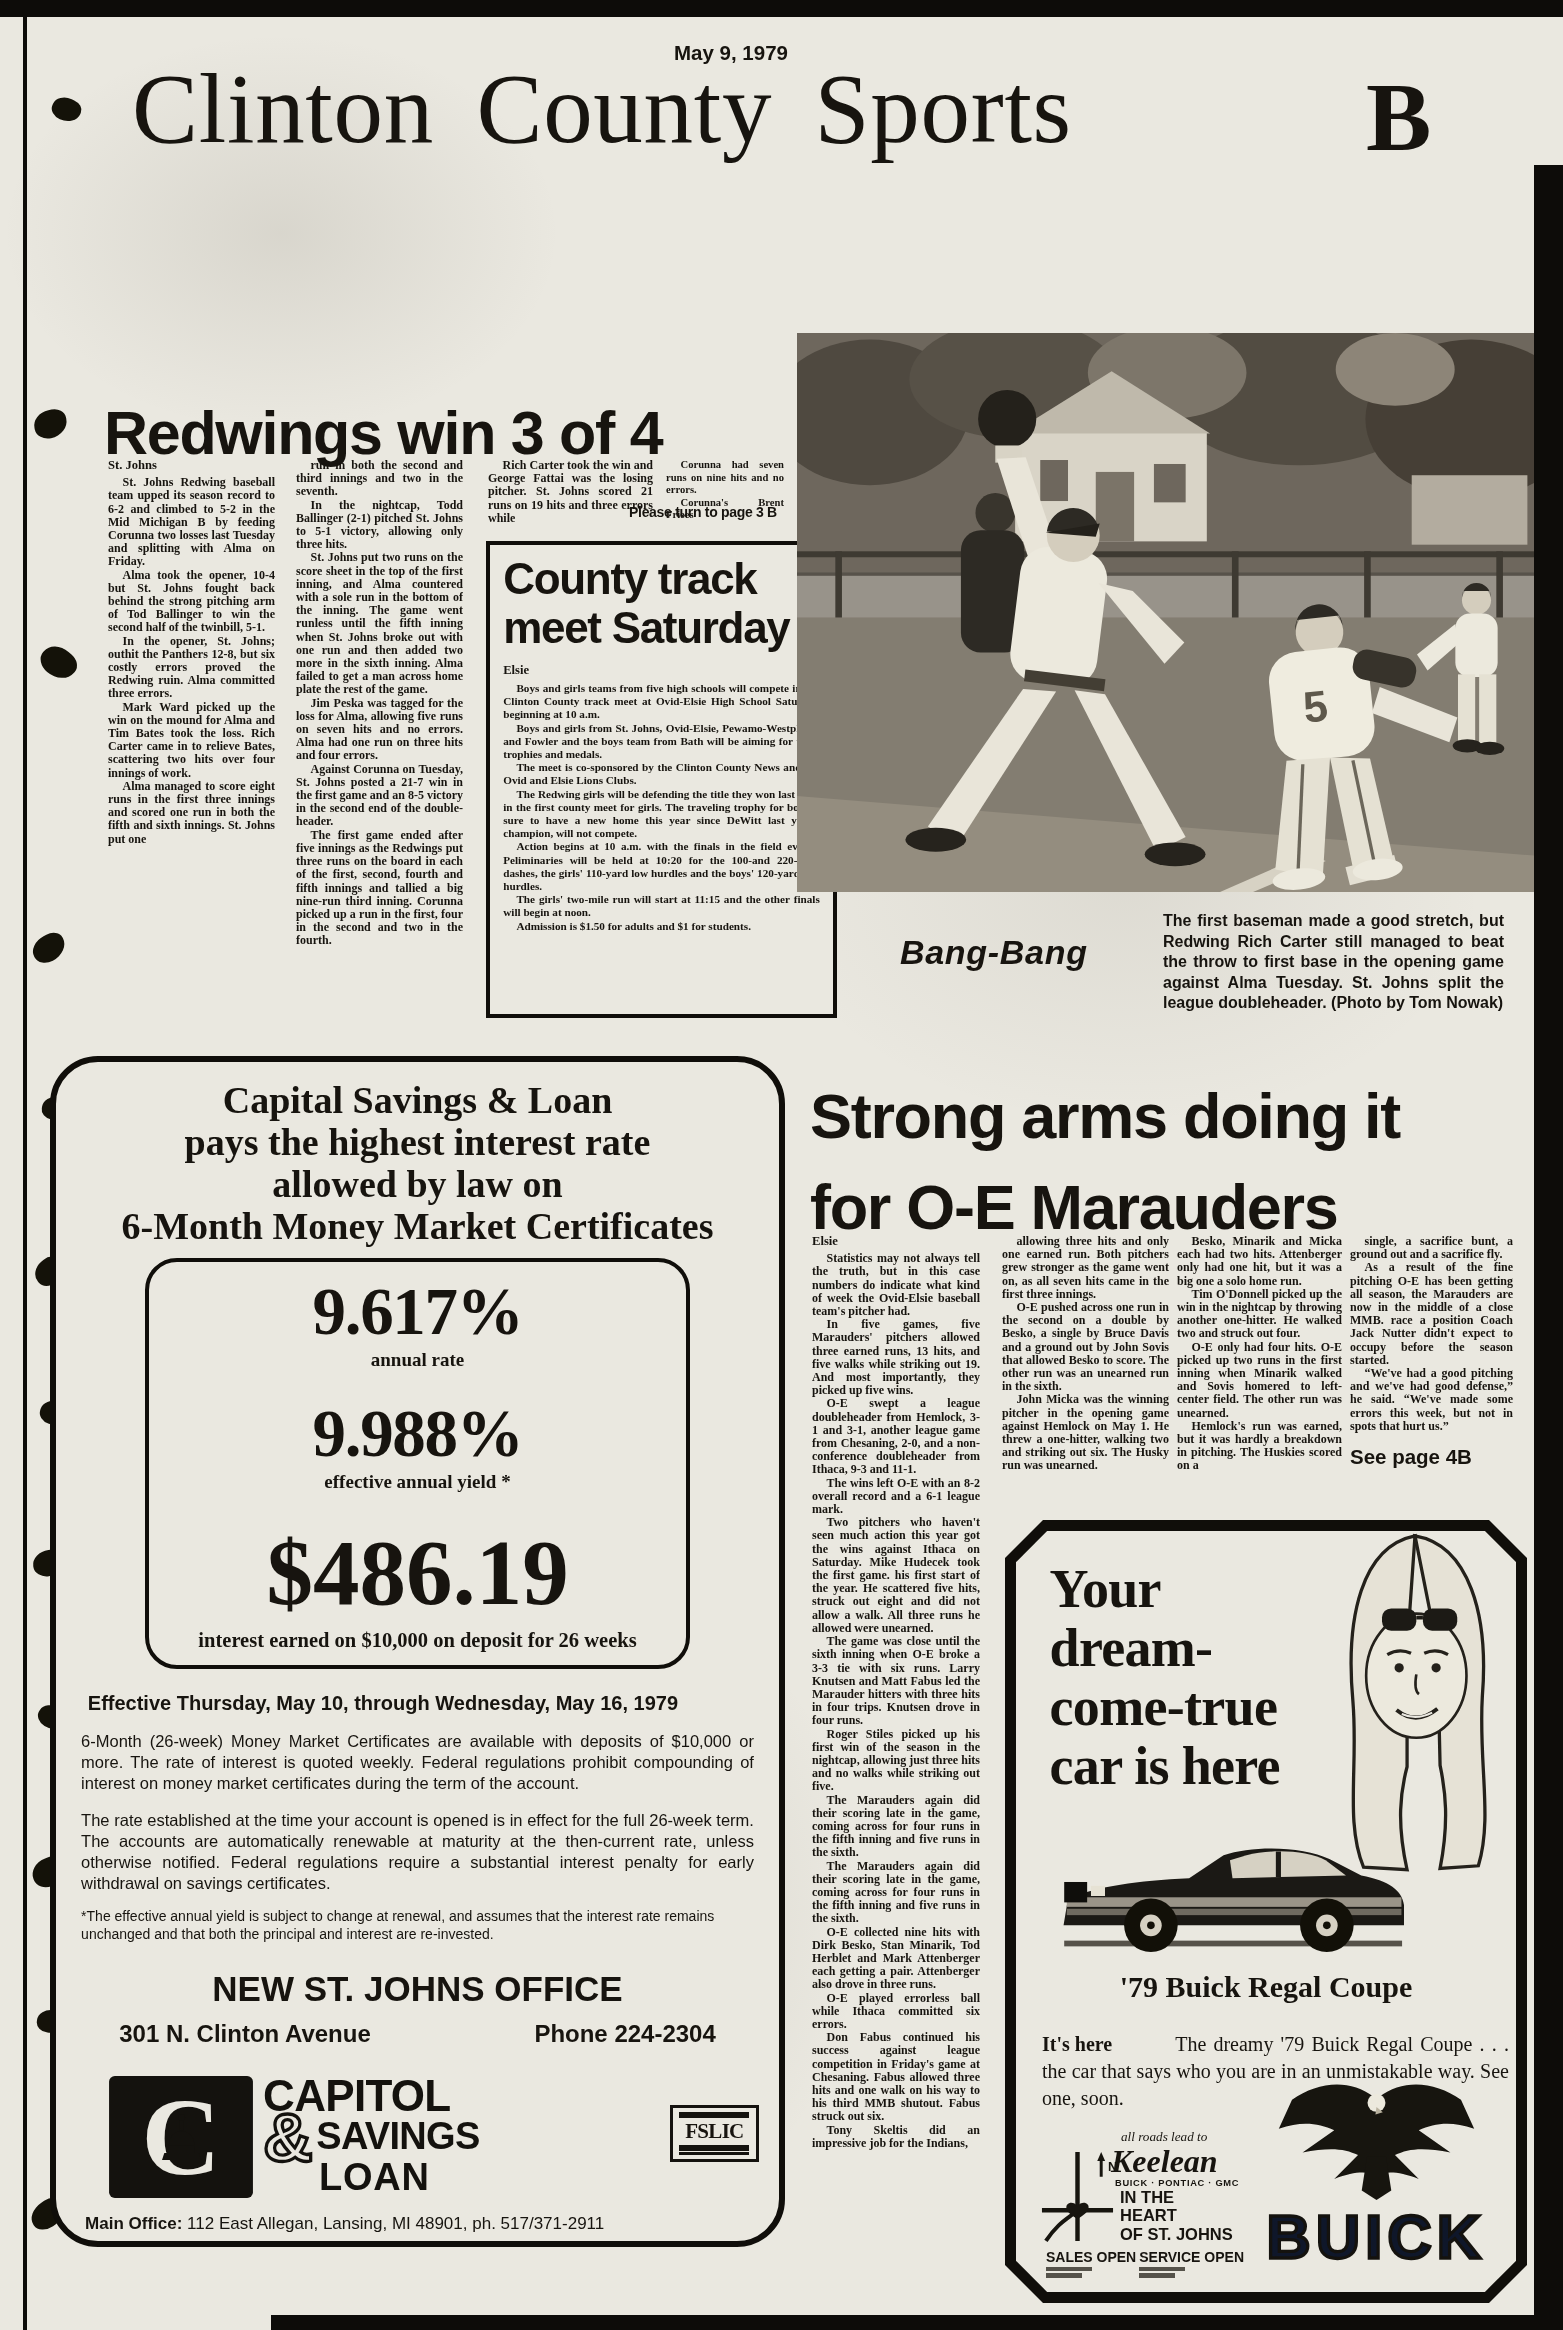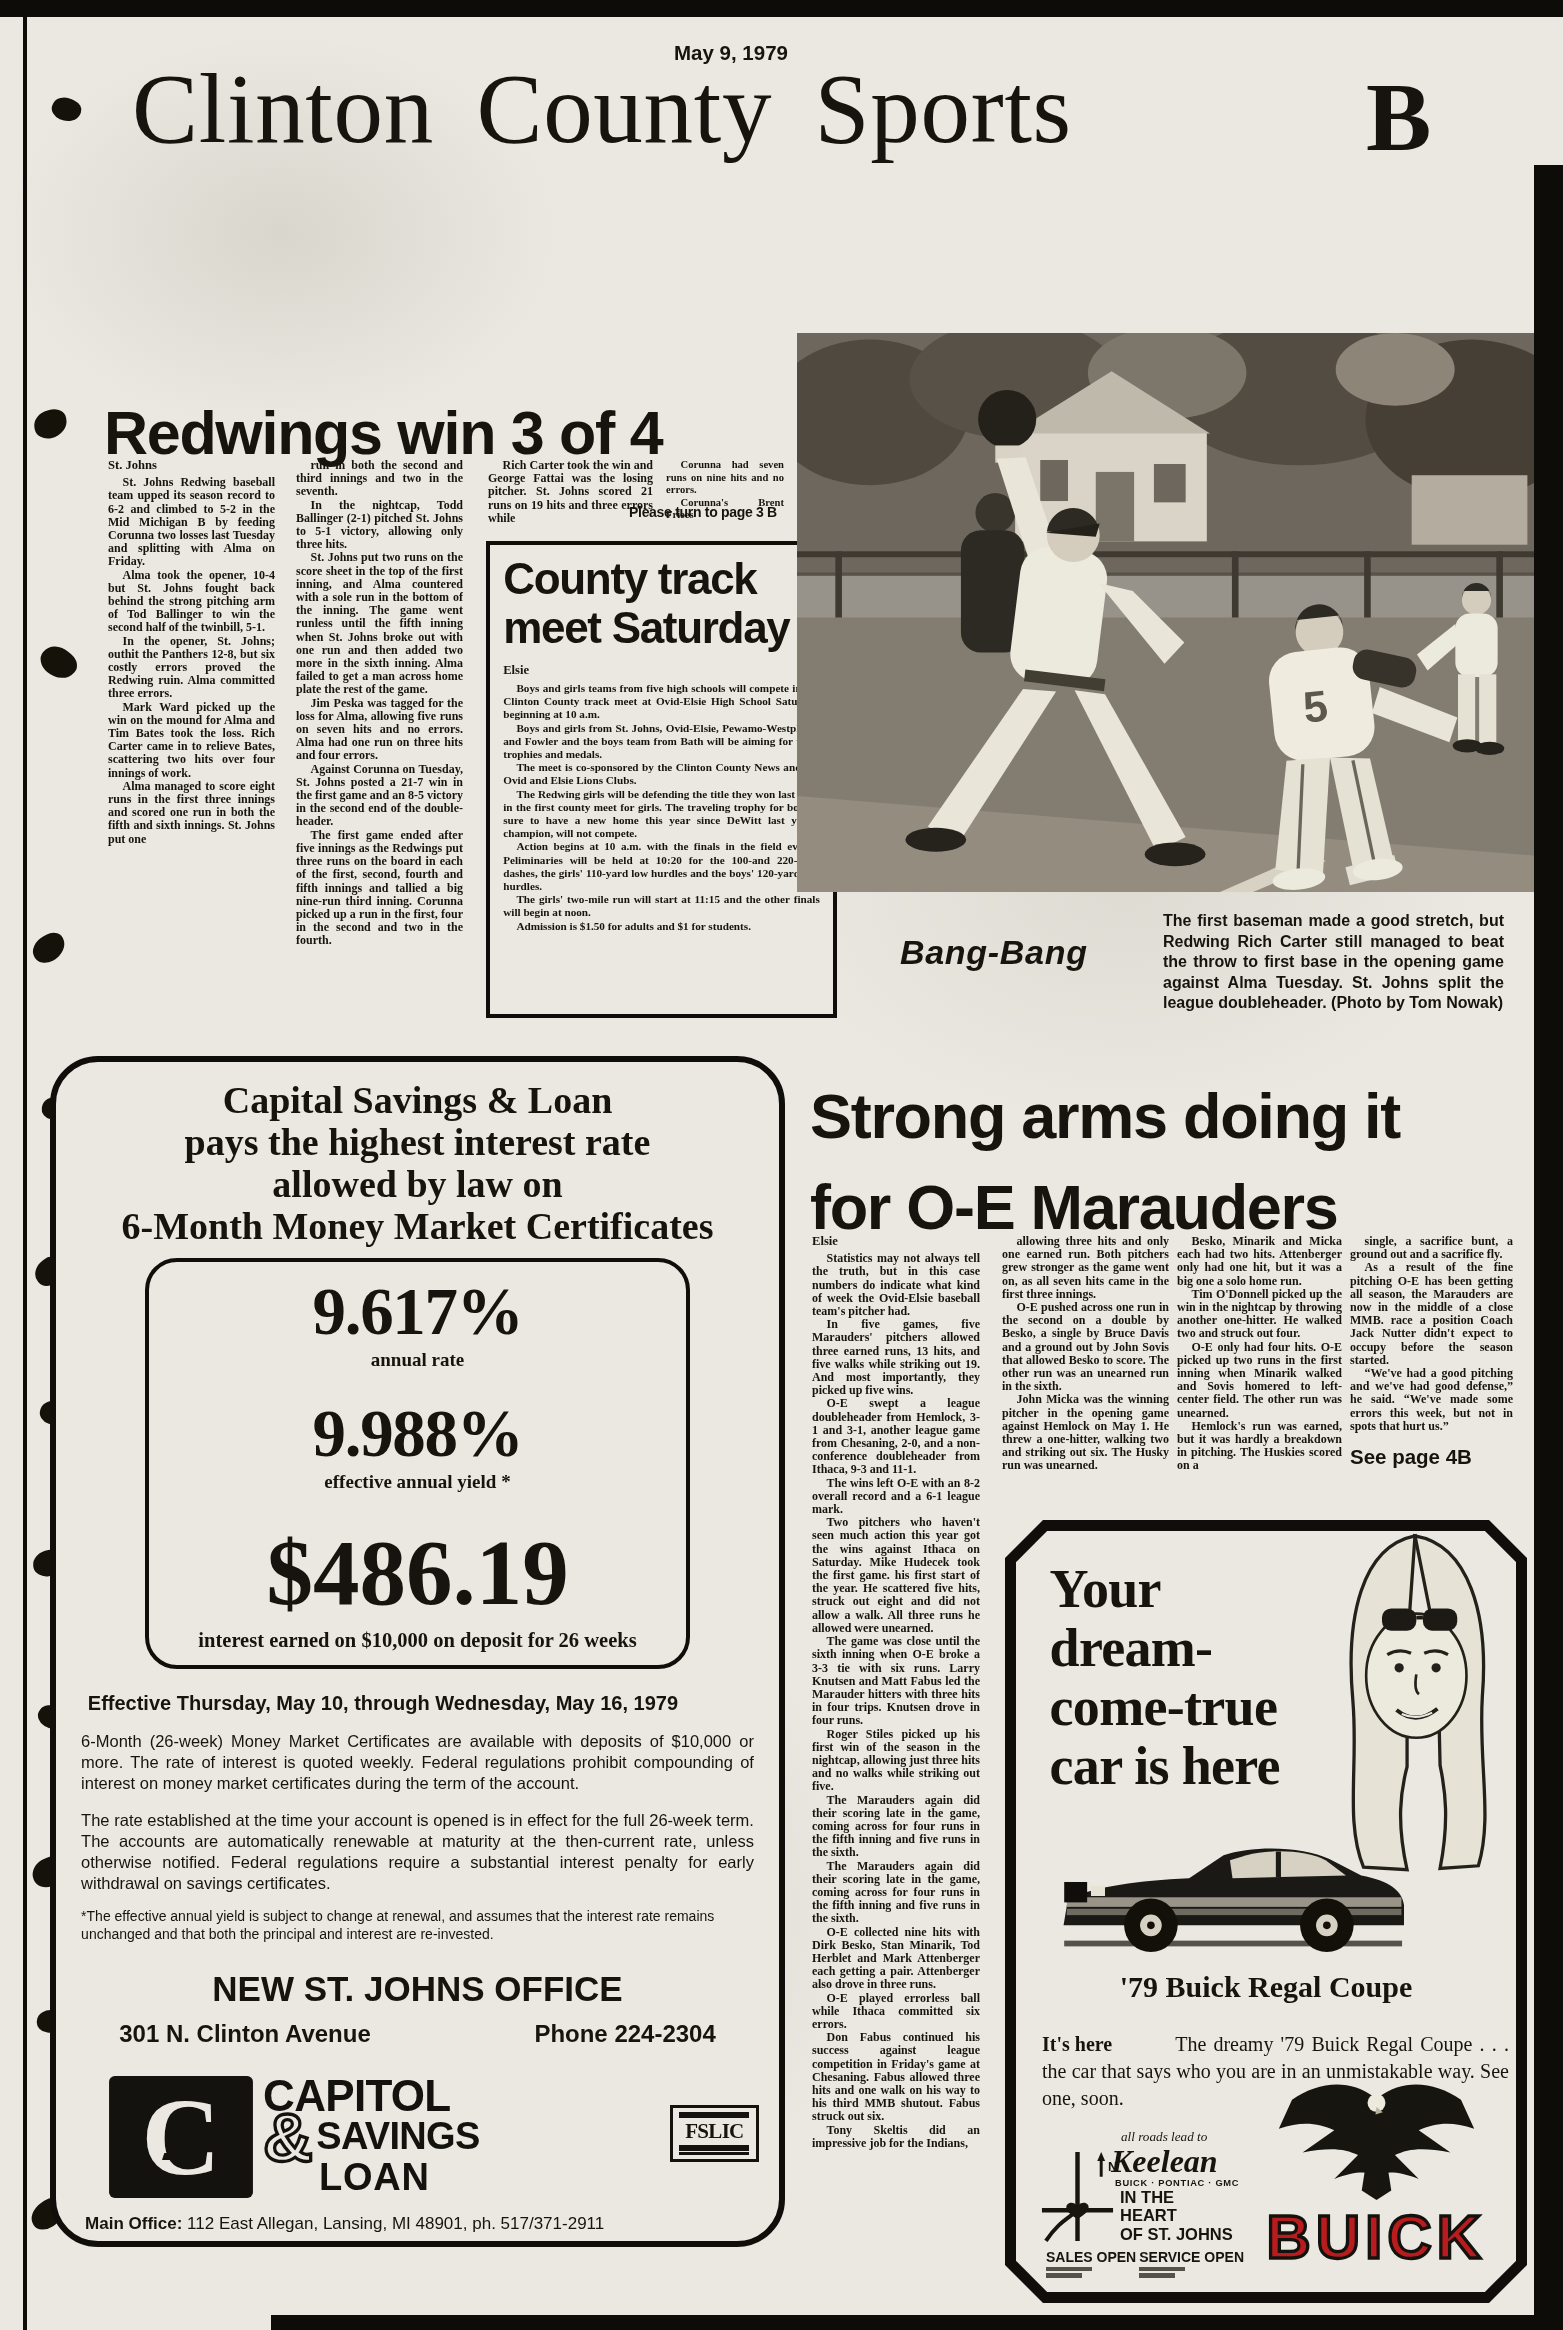--- a/index.html
+++ b/index.html
@@ -67,21 +67,21 @@
   .itshere{display:inline-block;margin-right:63px;font-weight:bold;}
   .dealer{position:absolute;left:26.4px;bottom:14.5px;width:231px;}
   .dealer .roads{font-style:italic;font-size:13.2px;margin-left:79px;}
   .dealer .kname{font-style:italic;font-weight:bold;font-size:32px;margin-left:69px;line-height:33px;}
   .dealer .ksub{font-family:"Liberation Sans",sans-serif;font-weight:bold;font-size:9.3px;letter-spacing:0.7px;margin-left:73px;}
   .dealer .loc{font-family:"Liberation Sans",sans-serif;font-weight:bold;font-size:16.5px;line-height:18.5px;margin-left:78px;}
   .dealer .micro{display:flex;gap:3px;margin:5.3px 0 0 4px;font-family:"Liberation Sans",sans-serif;font-weight:bold;font-size:14px;}
   .dealer .mbar{height:4.6px;width:46px;background:#55524a;margin-top:2px;}
   .mapdoodle{position:absolute;left:-4px;top:18.5px;}
   .eagleblock{position:absolute;right:17px;bottom:20px;width:246px;text-align:center;}
-  .brand{font-family:"Liberation Sans",sans-serif;font-weight:bold;font-size:61px;letter-spacing:5.3px;color:#b91c1c;-webkit-text-stroke:3.3px #14120e;text-shadow:0 0 1.3px #14120e;}
+  .brand{font-family:"Liberation Sans",sans-serif;font-weight:bold;font-size:61px;letter-spacing:5.3px;color:#0f172a;-webkit-text-stroke:3.3px #14120e;text-shadow:0 0 1.3px #14120e;}
 </style>
 </head>
 <body>
 
 <div class="page">
 
   <div class="bar" style="left:0;top:0;width:1563px;height:17px;"></div>
   <div class="bar" style="left:22.5px;top:17px;width:4.6px;height:2313px;"></div>
   <div class="bar" style="left:1534px;top:165px;width:30px;height:2150px;"></div>
   <div class="bar" style="left:271px;top:2315px;width:1292px;height:15px;"></div>

